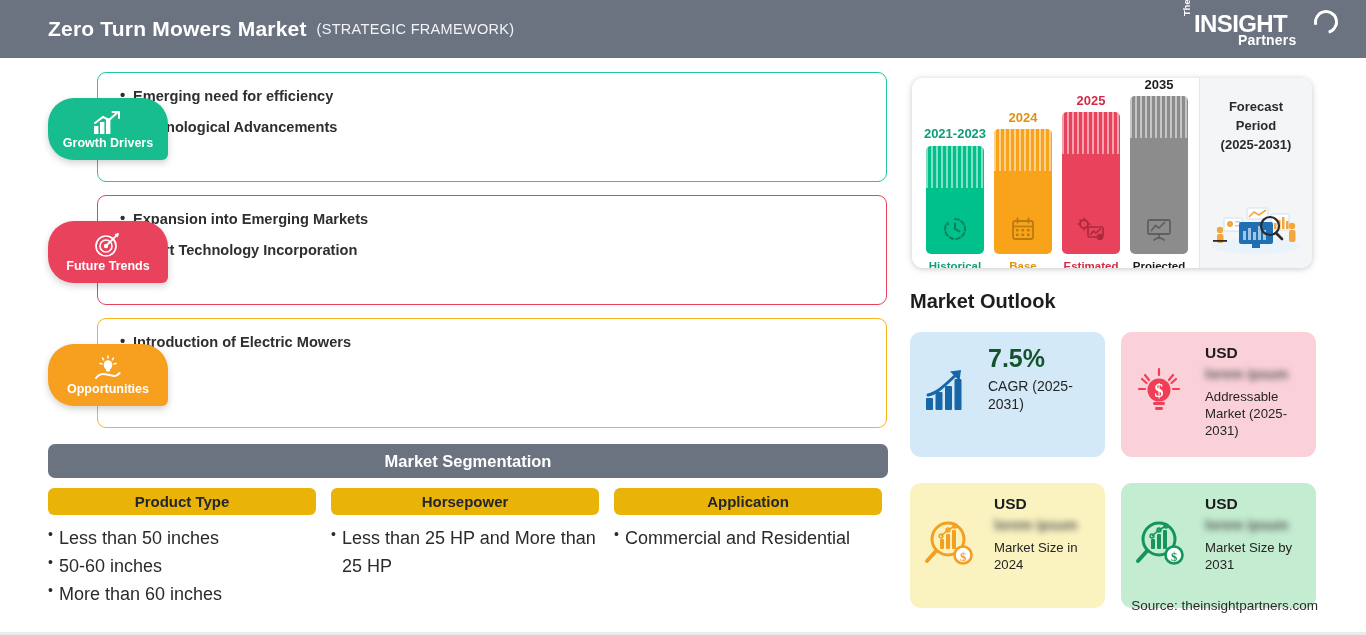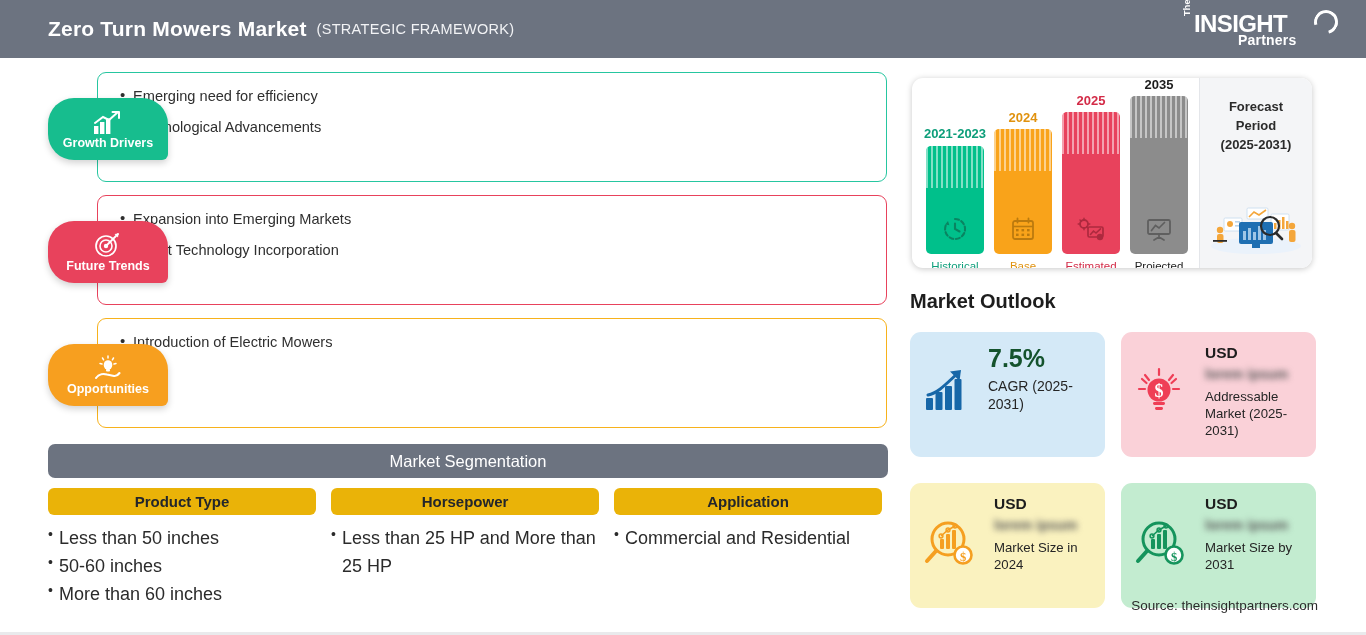--- a/index.html
+++ b/index.html
@@ -63,21 +63,21 @@
     display: flex; flex-direction: column;
     align-items: center; justify-content: center;
     box-shadow: 0 3px 7px rgba(0,0,0,.18);
     z-index: 3;
   }
   .drv-pill .lbl {
     color: #fff; font-size: 12.5px; font-weight: bold;
     margin-top: 1px; white-space: nowrap;
   }
   .drv-pill .ico { height: 26px; display:flex; align-items:flex-end; }
-  .drv-list { padding: 14px 0 0 22px; }
+  .drv-list { padding: 14px 0 0 22px; font-weight: bold; }
   .drv-list li {
     list-style: none; position: relative;
     font-size: 14.6px; color: #2f2f2f; line-height: 1.25;
     margin-bottom: 13px; padding-left: 13px;
   }
   .drv-list li::before {
     content: "•"; position: absolute; left: 0; top: -1px;
     font-size: 15px; color: #2f2f2f;
   }
 
@@ -88,21 +88,21 @@
   #drv1 .drv-box { top: 137px; height: 110px; border-color: #e8425c; }
   #drv1 .drv-pill { top: 163px; background: #e8425c; }
   
   #drv2 .drv-box { top: 260px; height: 110px; border-color: #f7b21c; }
   #drv2 .drv-pill { top: 286px; background: #f79f1f; }
 
   
   .seg { position: absolute; left: 48px; top: 444px; width: 840px; }
   .seg-title {
     height: 34px; background: #6c7380; border-radius: 7px;
-    color: #fff; font-size: 16.5px; font-weight: normal;
+    color: #fff; font-size: 16.5px; font-weight: bold;
     display: flex; align-items: center; justify-content: center;
   }
   .seg-cols { display: flex; margin-top: 10px; }
   .seg-col { width: 268px; margin-right: 15px; }
   .seg-col:last-child { margin-right: 0; }
   .seg-head {
     height: 27px; background: #eab308; border-radius: 6px;
     display: flex; align-items: center; justify-content: center;
     font-size: 15px; font-weight: bold; color: #23262b;
   }
@@ -137,21 +137,21 @@
     opacity: .55;
     background-image: repeating-linear-gradient(to right,
       rgba(255,255,255,.92) 0 2px, rgba(255,255,255,0) 2px 5px);
   }
   .tl-ico {
     position: absolute; left: 0; bottom: 12px; width: 100%;
     display: flex; justify-content: center; opacity: .55;
   }
   .tl-cap {
     position: absolute; width: 100%; text-align: center;
-    font-size: 11.5px; font-weight: normal; line-height: 1.18;
+    font-size: 11.5px; font-weight: bold; line-height: 1.18;
   }
   .tl-fore {
     position: absolute; right: 0; top: 0; width: 113px; height: 190px;
     background: #f4f5f7; border-left: 1px solid #e4e6ea;
     border-radius: 0 11px 11px 0;
   }
   .tl-fore-txt {
     position: absolute; left: 0; top: 20px; width: 100%;
     text-align: center; font-size: 13px; font-weight: bold;
     color: #2b2b2b; line-height: 1.45;

